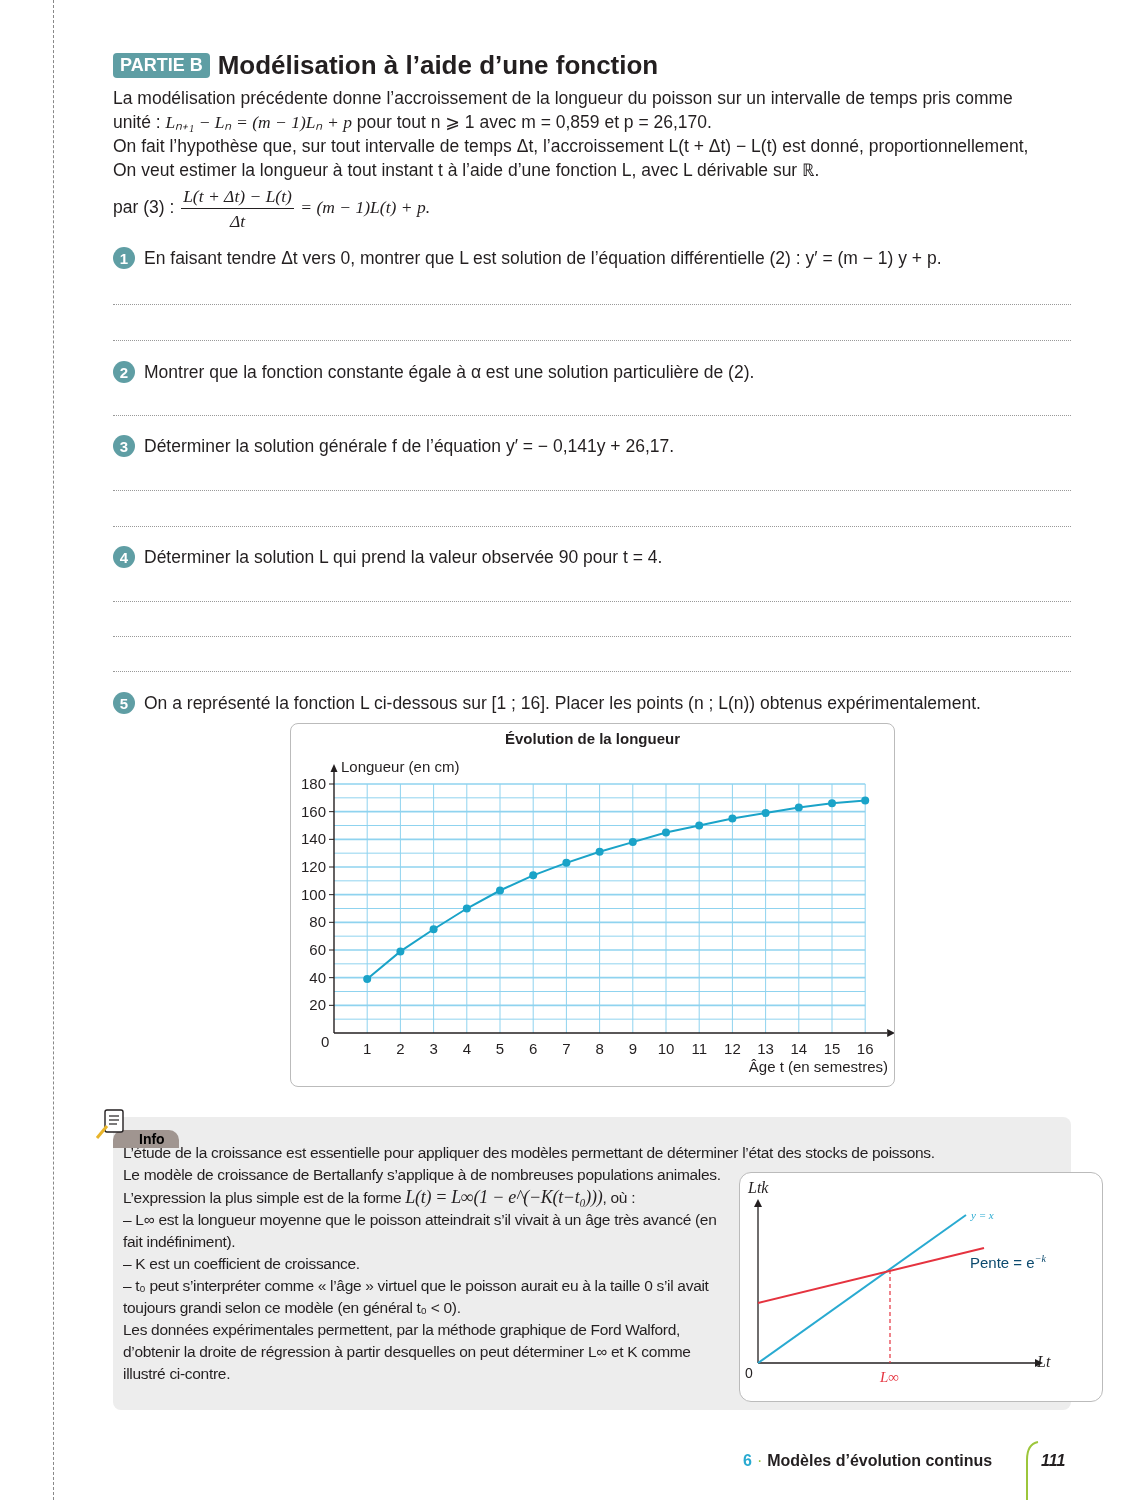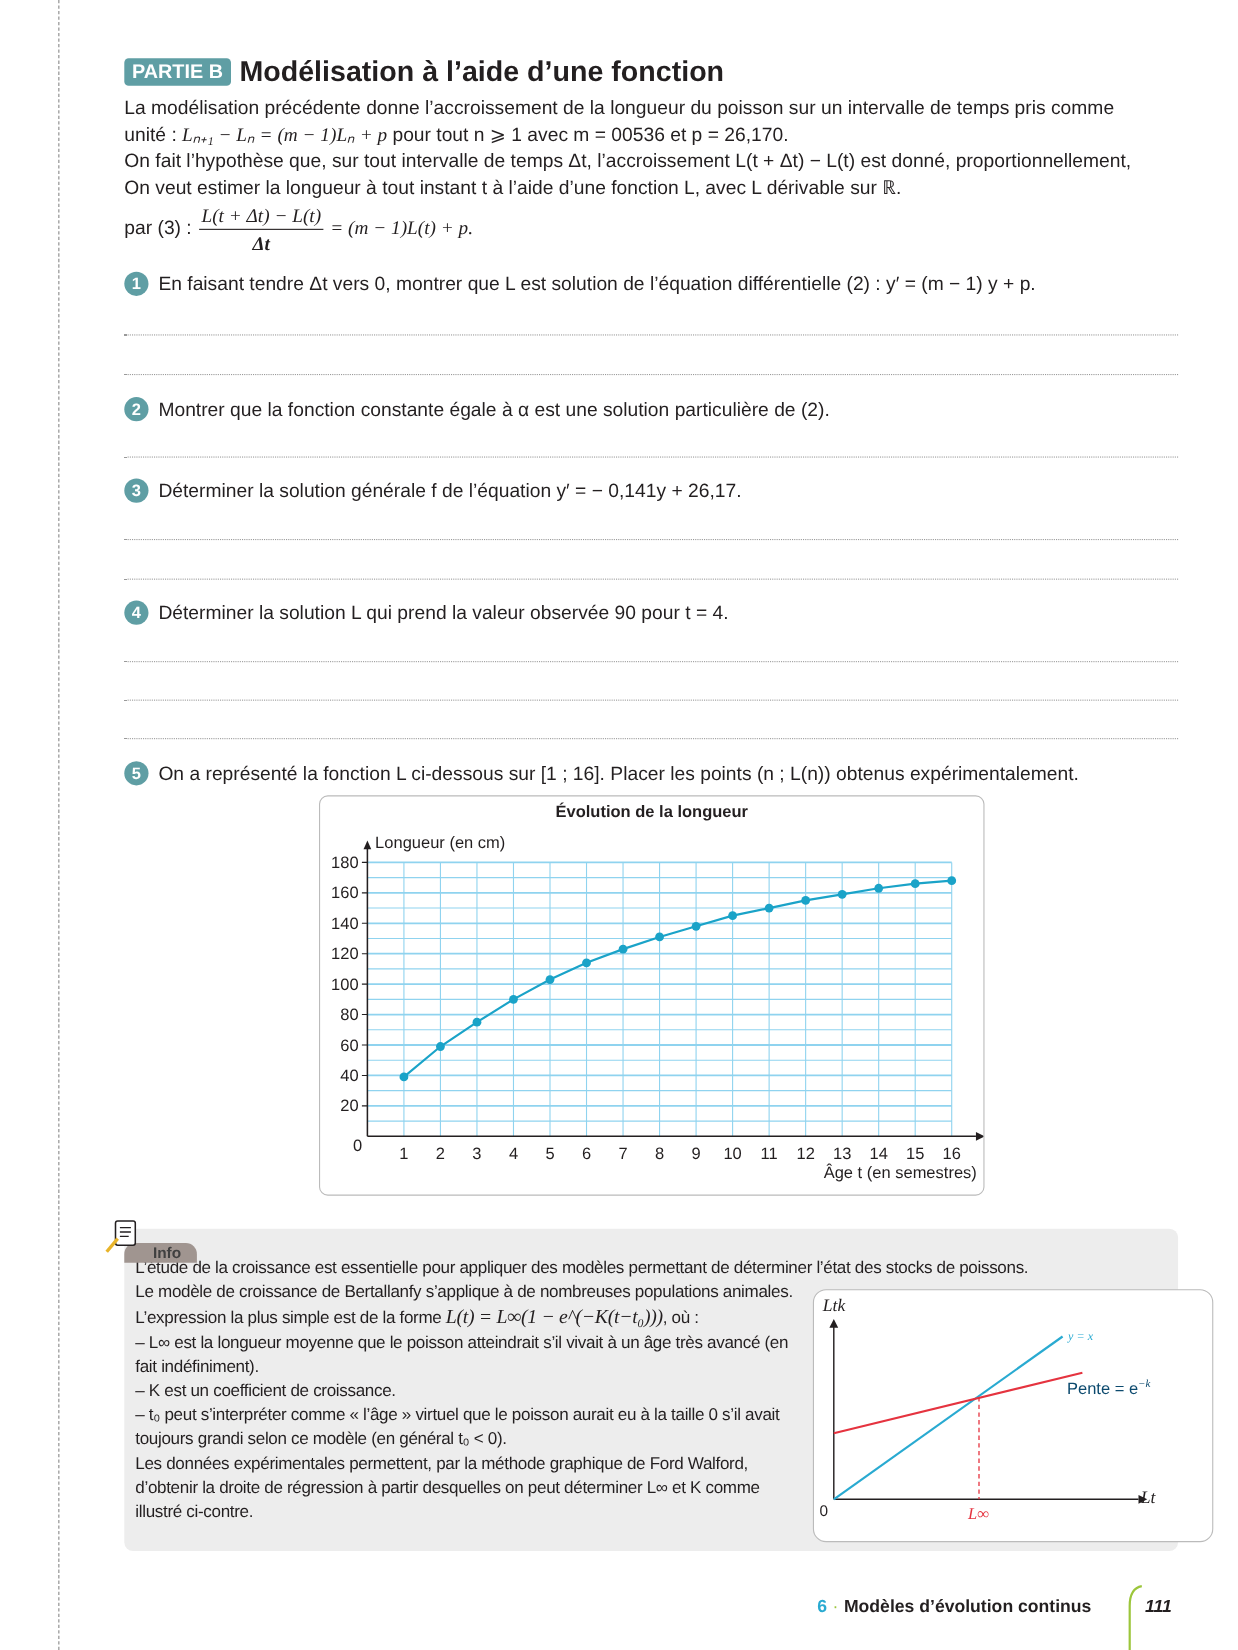--- a/index.html
+++ b/index.html
@@ -8,29 +8,29 @@
   .cut-line { position:absolute; left:53px; top:0; height:1500px; border-left:1px dashed #888; }
   .page { position:absolute; left:113px; top:0; width:960px; }
   .m { font-family:"Liberation Serif", serif; font-style:italic; }
   .header { position:absolute; top:50px; left:0; display:flex; align-items:center; }
   .badge { background:#5f9ea4; color:#fff; font-weight:bold; font-size:18px; padding:2px 7px; border-radius:4px; }
   .title { font-weight:bold; font-size:26px; margin-left:8px; }
   .intro { position:absolute; top:86px; left:0; width:960px; font-size:17.5px; line-height:24px; }
   .intro p { margin:0; }
   .frac { display:inline-block; vertical-align:middle; text-align:center; margin:0 2px; }
   .frac .num { display:block; border-bottom:1px solid #231f20; padding:0 2px; }
-  .frac .den { display:block;font-weight:bold; }
+  .frac .den { display:block; }
   .q { position:absolute; left:0; font-size:17.5px; display:flex; align-items:center; }
   .qnum { width:22px; height:22px; border-radius:50%; background:#5f9ea4; color:#fff; font-weight:bold;
           font-size:15px; display:flex; align-items:center; justify-content:center; margin-right:9px; }
   .dots { position:absolute; left:0; width:958px; border-top:1.5px dotted #999; }
   .chart-box { position:absolute; left:177px; top:723px; width:603px; height:362px; border:1.5px solid #bbb; border-radius:8px; background:#fff; }
   .chart-title { position:absolute; top:6px; left:0; width:100%; text-align:center; font-weight:bold; font-size:15px; }
   .info-tab { position:absolute; left:-18px; top:1098px; display:flex; align-items:center; }
-  .info-label { background:#a09590; color:#404040; font-weight:bold; font-size:14px; padding:1px 14px 1px 26px; border-radius:10px 10px 0 0; margin-left:-18px;margin-top:32px; }
+  .info-label { background:#a09590; color:#000000; font-weight:bold; font-size:14px; padding:1px 14px 1px 26px; border-radius:10px 10px 0 0; margin-left:-18px;margin-top:32px; }
   .info-box { position:absolute; left:0; top:1117px; width:958px; height:293px; background:#ededed; border-radius:8px; }
   .info-text { position:absolute; left:10px; top:25px; width:600px; font-size:15.5px; line-height:22px; letter-spacing:-0.3px; }
   .info-text p { margin:0; }
   .info-wide { width:830px; }
   .fw-box { position:absolute; left:626px; top:55px; width:318px; height:228px; border:1.5px solid #bbb; border-radius:12px; background:#fff;padding-left:44px; }
   .footer { position:absolute; top:1452px; left:630px; font-size:16px; display:flex; align-items:center; }
   .foot-num { color:#29aad1; font-weight:bold; }
   .foot-dot { color:#9cc63b; margin:0 5px; }
   .foot-title { font-weight:bold; color:#231f20; }
   .foot-curve { position:absolute; left:913px; top:1440px; }
@@ -43,21 +43,21 @@
 
 <div class="page">
 
   <div class="header">
     <span class="badge">PARTIE B</span>
     <span class="title">Modélisation à l’aide d’une fonction</span>
   </div>
 
   <div class="intro">
     <p>La modélisation précédente donne l’accroissement de la longueur du poisson sur un intervalle de temps pris comme</p>
-    <p><span>unité : </span><span class="m">Lₙ₊₁ − Lₙ = (m − 1)Lₙ + p</span><span> pour tout n ⩾ 1 avec m = 00536 et p = 26,170.</span></p>
+    <p><span>unité : </span><span class="m">Lₙ₊₁ − Lₙ = (m − 1)Lₙ + p</span><span> pour tout n ⩾ 1 avec m = 0,859 et p = 26,170.</span></p>
     <p>On fait l’hypothèse que, sur tout intervalle de temps Δt, l’accroissement L(t + Δt) − L(t) est donné, proportionnellement,</p>
     <p>On veut estimer la longueur à tout instant t à l’aide d’une fonction L, avec L dérivable sur ℝ.</p>
     <p style="margin-top:2px;">
       <span>par (3) : </span><span class="frac m"><span class="num">L(t + Δt) − L(t)</span><span class="den">Δt</span></span><span class="m"> = (m − 1)L(t) + p.</span>
     </p>
   </div>
 
   <div class="q" style="top:247px;">
     <span class="qnum">1</span>
     <span>En faisant tendre Δt vers 0, montrer que L est solution de l’équation différentielle (2) : y′ = (m − 1) y + p.</span>

